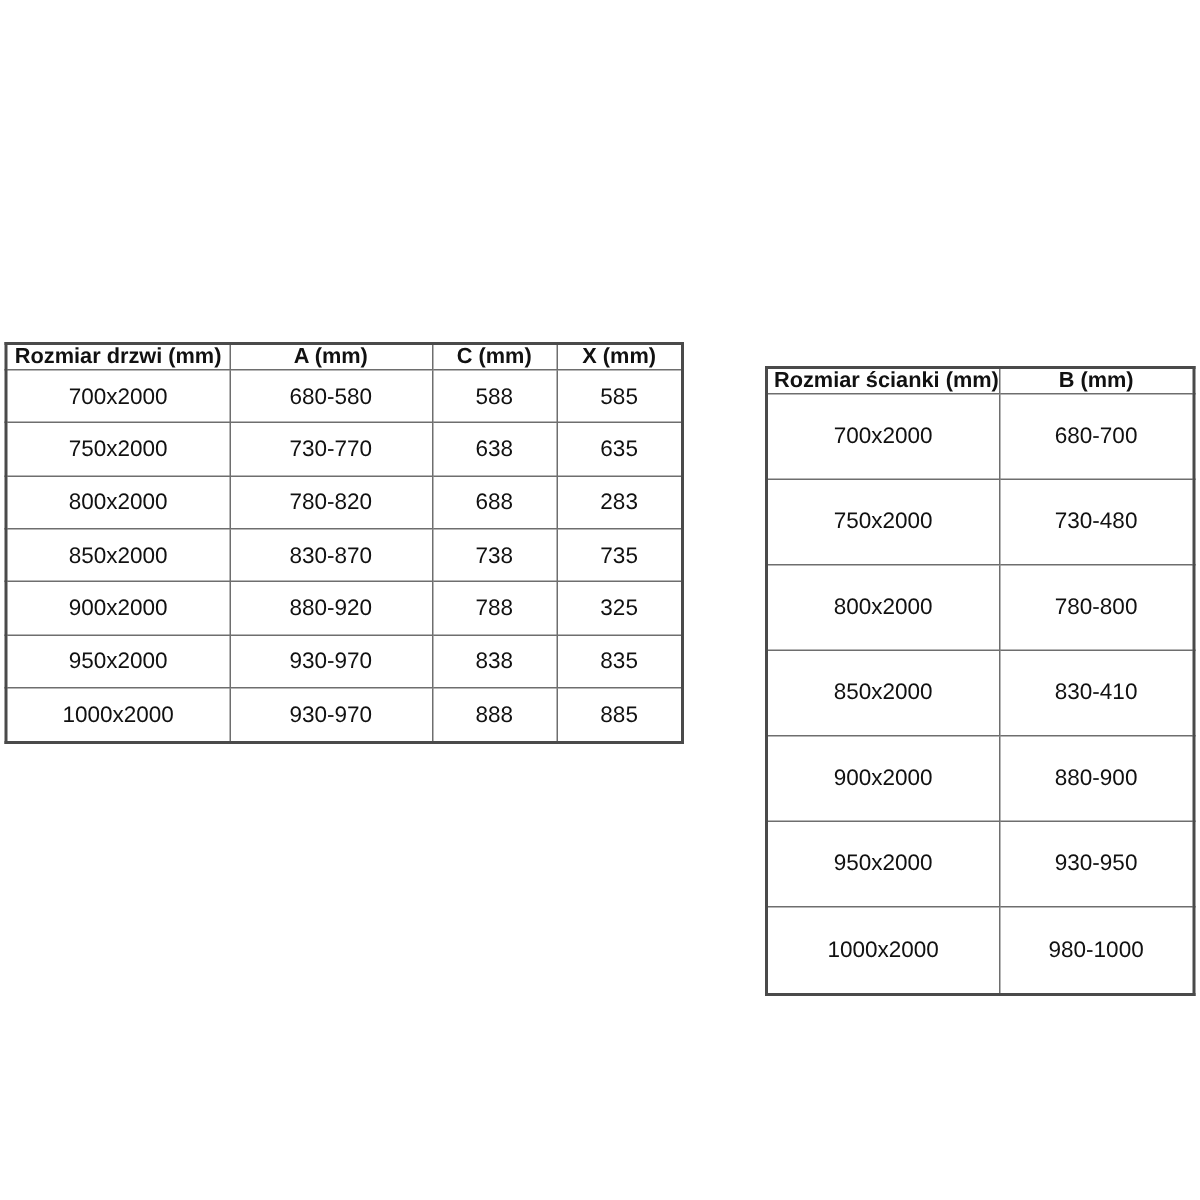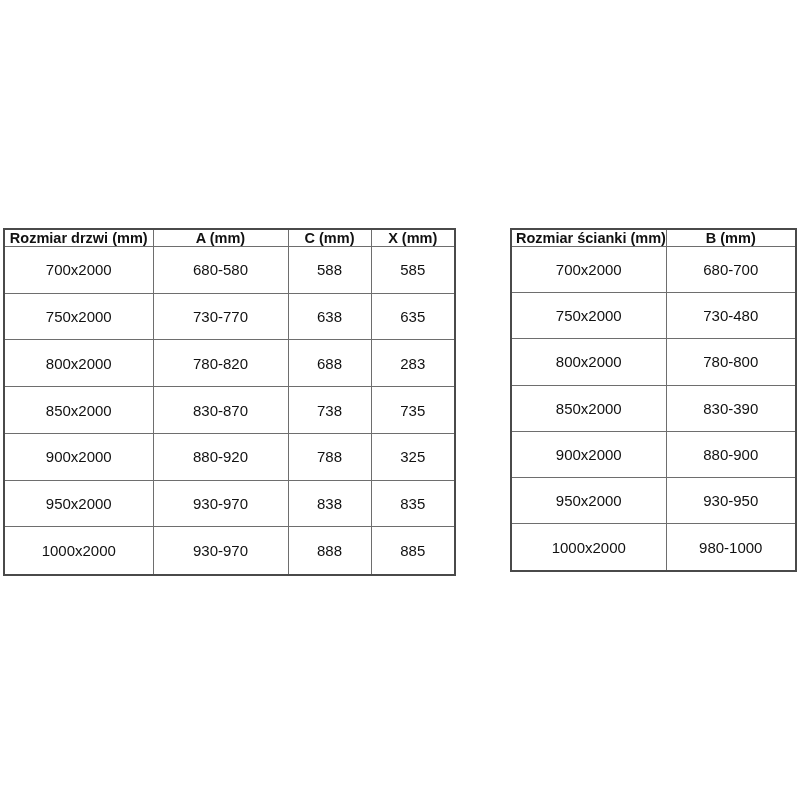--- a/index.html
+++ b/index.html
@@ -35,27 +35,27 @@
     overflow: hidden;
   }
   table.spec th {
     font-weight: bold;
     font-size: 14.5px;
   }
   #door-table {
     left: 3px;
     top: 228px;
     width: 451px;
-    height: 348px;
+    height: 268px;
   }
   #wall-table {
     left: 510px;
-    top: 228px;
+    top: 244px;
     width: 285px;
-    height: 344px;
+    height: 420px;
   }
 </style>
 </head>
 <body>
 
 <div class="canvas">
 
   <table class="spec" id="door-table">
     <colgroup>
       <col style="width:149px">
@@ -136,21 +136,21 @@
       <tr>
         <td>750x2000</td>
         <td>730-480</td>
       </tr>
       <tr>
         <td>800x2000</td>
         <td>780-800</td>
       </tr>
       <tr>
         <td>850x2000</td>
-        <td>830-390</td>
+        <td>830-410</td>
       </tr>
       <tr>
         <td>900x2000</td>
         <td>880-900</td>
       </tr>
       <tr>
         <td>950x2000</td>
         <td>930-950</td>
       </tr>
       <tr>

